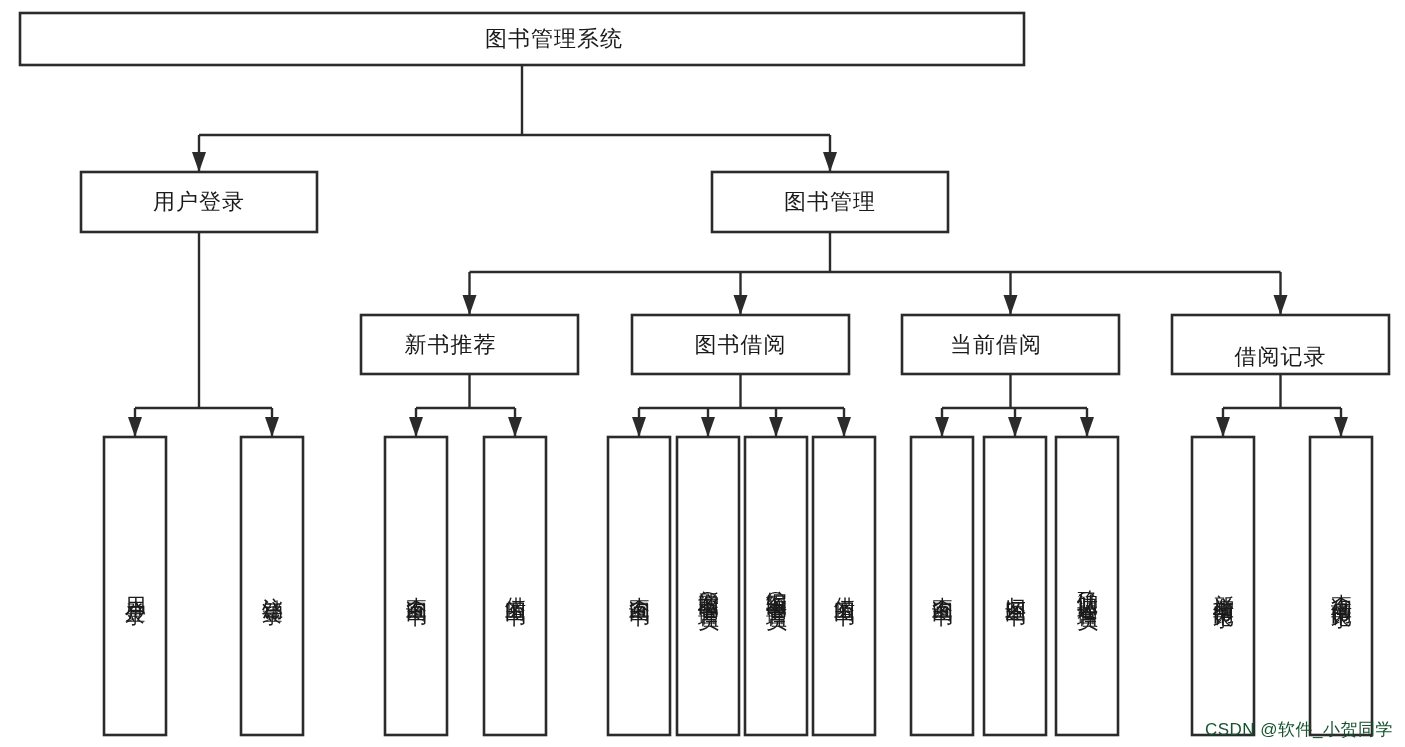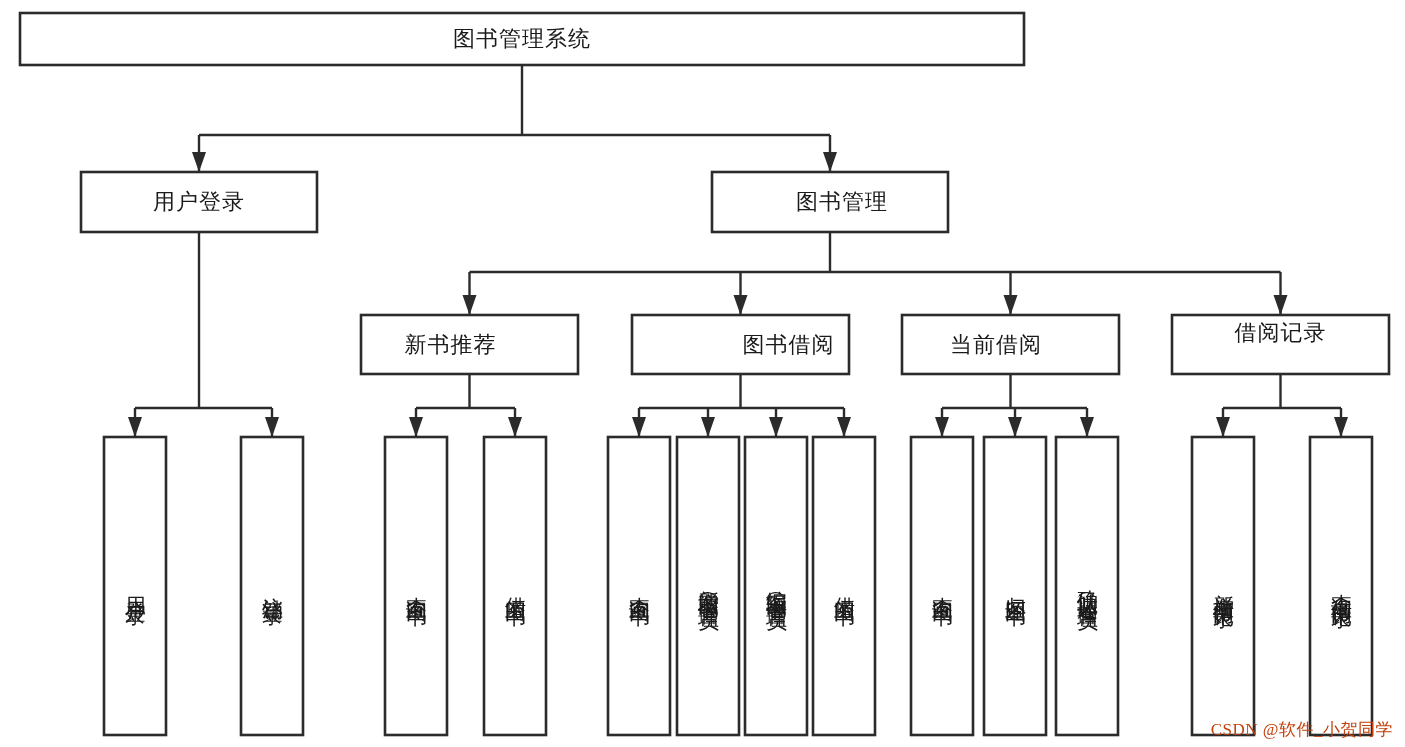--- a/index.html
+++ b/index.html
@@ -72,23 +72,23 @@
     font-family: "DejaVu Sans", "Liberation Sans", sans-serif;
     font-size: 22px;
     color: #1a1a1a;
     letter-spacing: 1px;
     white-space: nowrap;
   }
   #watermark {
     position: absolute;
     right: 12px;
     bottom: 6px;
-    font-family: Liberation Serif, serif;
+    font-family: Liberation Sans, sans-serif;
     font-size: 17px;
-    color: #c2410c;
+    color: #14532d;
     letter-spacing: 0.5px;
     white-space: nowrap;
     pointer-events: none;
     margin-left: 36px;
   }
 </style>
 </head>
 <body>
 
 <div id="diagram-root">
@@ -166,39 +166,39 @@
         <rect x="813" y="437" width="62" height="298" class="node-box"></rect>
         <rect x="911" y="437" width="62" height="298" class="node-box"></rect>
         <rect x="984" y="437" width="62" height="298" class="node-box"></rect>
         <rect x="1056" y="437" width="62" height="298" class="node-box"></rect>
         <rect x="1192" y="437" width="62" height="298" class="node-box"></rect>
         <rect x="1310" y="437" width="62" height="298" class="node-box"></rect>
       </g>
   </svg>
 
   <div id="labels-layer">
-      <div class="hlabel-wrap" style="left: 20px; top: 13px; width: 1004px; height: 52px;">
+      <div class="hlabel-wrap" style="left: 20px; top: 13px; width: 1004px; height: 52px; padding-left: 32px;">
         <span class="hlabel-text">图书管理系统</span>
       </div>
       <div class="hlabel-wrap" style="left: 81px; top: 172px; width: 236px; height: 60px;">
         <span class="hlabel-text">用户登录</span>
       </div>
-      <div class="hlabel-wrap" style="left: 712px; top: 172px; width: 236px; height: 60px; padding-left: 12px;">
+      <div class="hlabel-wrap" style="left: 712px; top: 172px; width: 236px; height: 60px;">
         <span class="hlabel-text">图书管理</span>
       </div>
       <div class="hlabel-wrap" style="left: 361px; top: 315px; width: 179px; height: 59px;">
         <span class="hlabel-text">新书推荐</span>
       </div>
-      <div class="hlabel-wrap" style="left: 632px; top: 315px; width: 217px; height: 59px; padding-left: 48px;">
+      <div class="hlabel-wrap" style="left: 632px; top: 315px; width: 217px; height: 59px;">
         <span class="hlabel-text">图书借阅</span>
       </div>
       <div class="hlabel-wrap" style="left: 902px; top: 315px; width: 188px; height: 59px;">
         <span class="hlabel-text">当前借阅</span>
       </div>
-      <div class="hlabel-wrap" style="left: 1172px; top: 303px; width: 217px; height: 59px;">
+      <div class="hlabel-wrap" style="left: 1172px; top: 327px; width: 217px; height: 59px;">
         <span class="hlabel-text">借阅记录</span>
       </div>
       <div class="vlabel-wrap" style="left: 104px; top: 437px; width: 62px; height: 298px;">
         <span class="vlabel-text">用户登录</span>
       </div>
       <div class="vlabel-wrap" style="left: 241px; top: 437px; width: 62px; height: 298px;">
         <span class="vlabel-text">注销登录</span>
       </div>
       <div class="vlabel-wrap" style="left: 385px; top: 437px; width: 62px; height: 298px;">
         <span class="vlabel-text">查询图书</span>

